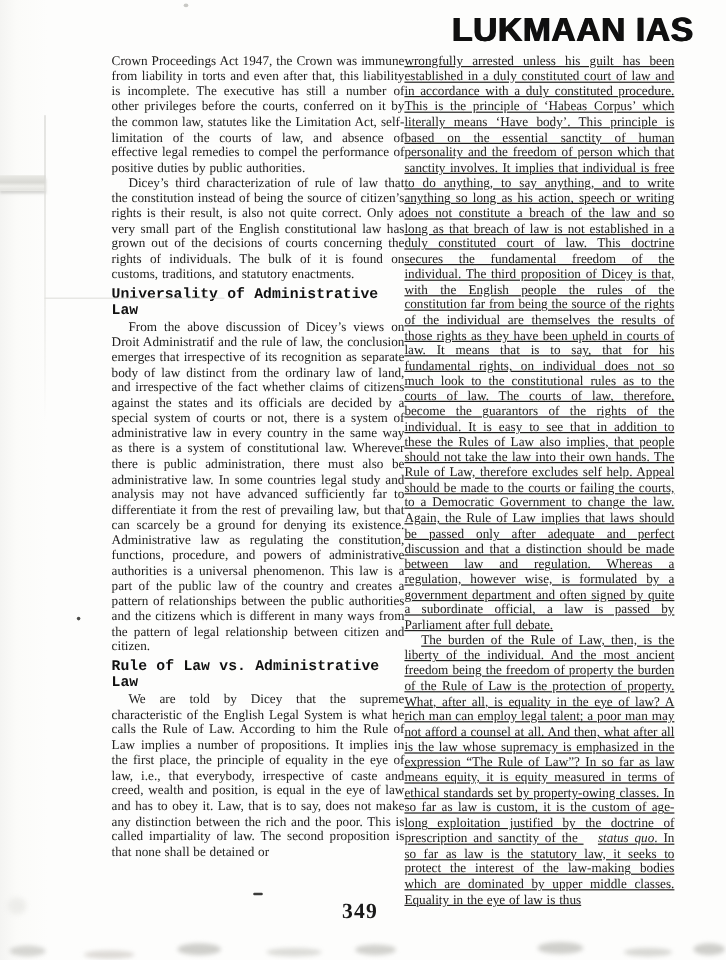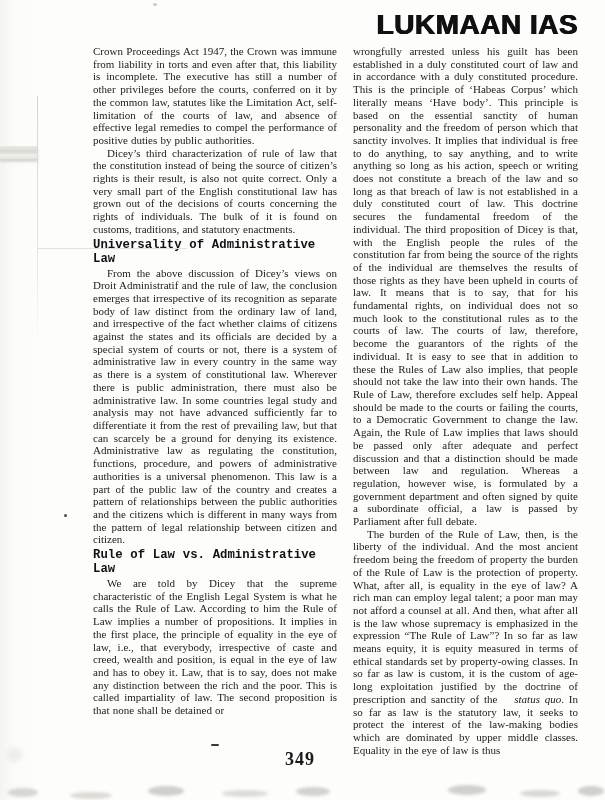--- a/index.html
+++ b/index.html
@@ -28,21 +28,21 @@
   .col {
     position: absolute;
     top: 45px;
     font-size: 11px;
     line-height: 12.7px;
     color: #222120;
     text-align: justify;
     word-spacing: 0.4px;
   }
   .col-left  { left: 93px;  width: 244px; }
-  .col-right { left: 353px; width: 225px; }
+  .col-right { left: 337px; width: 225px; text-decoration: underline; }
   .col p { margin: 0; }
   .col p.indent { text-indent: 14px; }
   .col h3 {
     margin: 2px 0 1px 0;
     font-size: 12.3px;
     line-height: 14px;
     color: #111;
     text-align: left;
     font-weight: bold;
     font-family: Liberation Mono, monospace;

